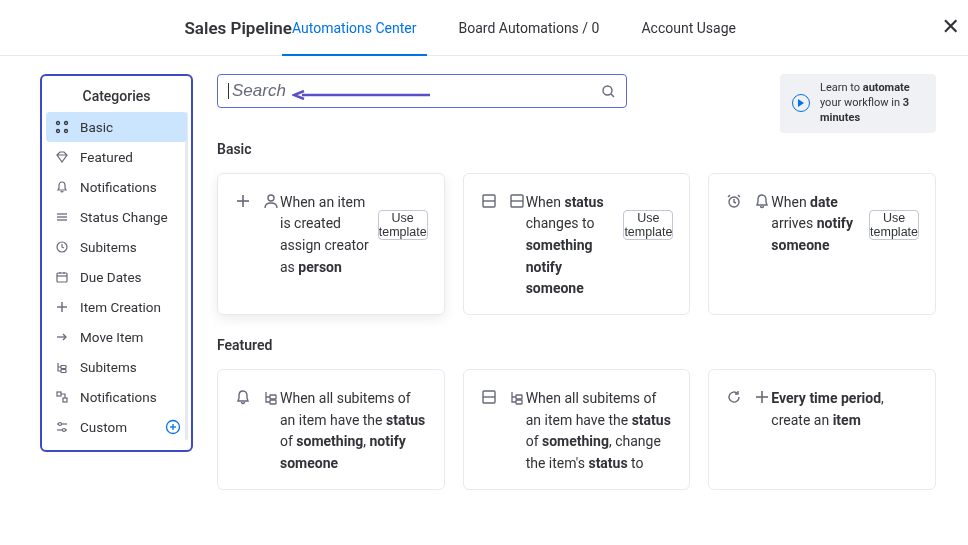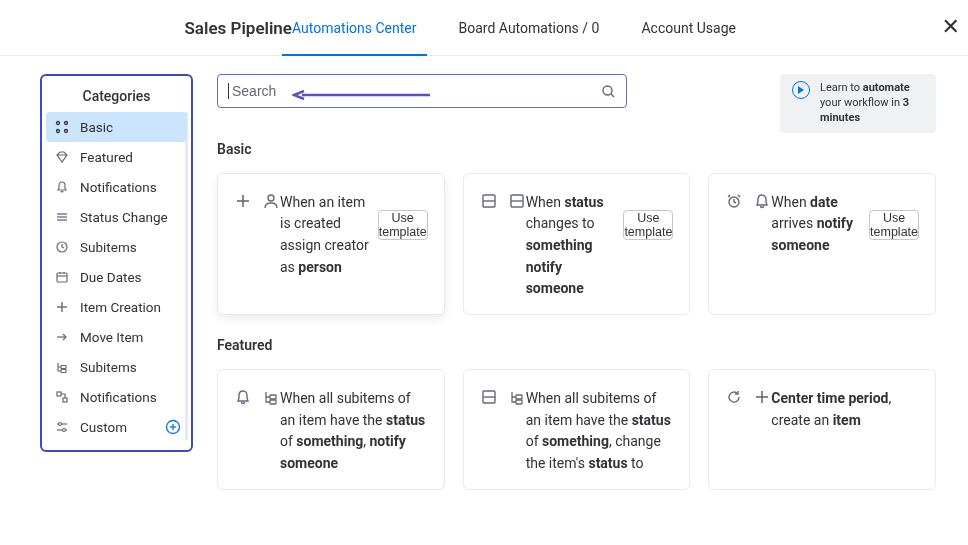--- a/index.html
+++ b/index.html
@@ -141,24 +141,25 @@
     height: 34px;
     display: flex;
     align-items: center;
     padding: 0 10px;
     gap: 8px;
     position: relative;
   }
   .search-input {
     border: none;
     outline: none;
-    font-size: 14px;
+    font-size: 17px;
     color: #000000;
     flex: 1;
     background: transparent;
+    font-style: italic;
   }
   .search-input::placeholder { color: #676879; }
   .search-cursor {
     position: absolute;
     left: 10px;
     top: 8px;
     bottom: 8px;
     width: 1px;
     background: #323338;
   }
@@ -170,21 +171,21 @@
     left: 75px;
     top: 16px;
     pointer-events: none;
   }
   .learn-box {
     margin-left: auto;
     background: #f0f1f5;
     border-radius: 4px;
     padding: 7px 12px;
     display: flex;
-    align-items: flex-start;
+    align-items: center;
     gap: 10px;
     width: 156px;
   }
   .learn-play {
     width: 18px;
     height: 18px;
     border: 1.5px solid #0073ea;
     border-radius: 50%;
     display: flex;
     align-items: center;
@@ -549,18 +550,18 @@
               </svg>
           </span>
           <span class="ic2">
             <svg width="18" height="18" viewBox="0 0 18 18" fill="none" stroke="#676879" stroke-width="1.6">
                 <line x1="9" y1="3" x2="9" y2="15"></line>
                 <line x1="3" y1="9" x2="15" y2="9"></line>
               </svg>
           </span>
         </div>
         <div class="card-text">
-          <b>Center time period</b><span>, create an </span><b>item</b>
+          <b>Every time period</b><span>, create an </span><b>item</b>
         </div>
       </div>
     </div>
   </div>
 </div>
 
 </body></html>

